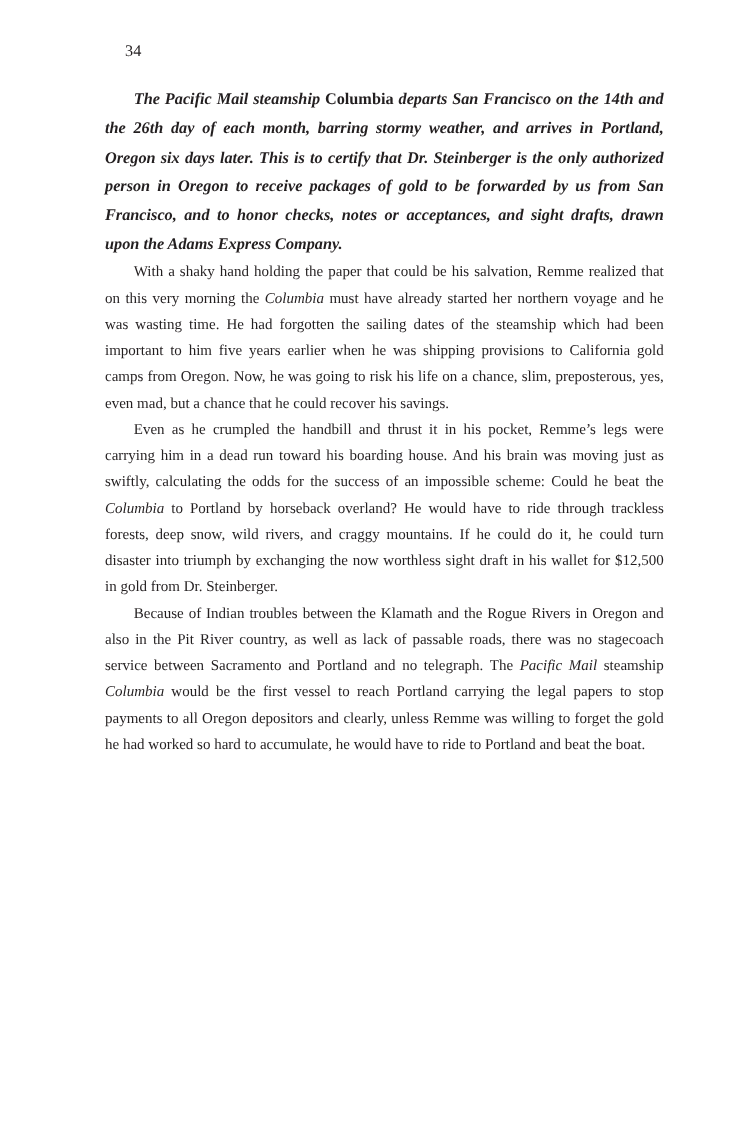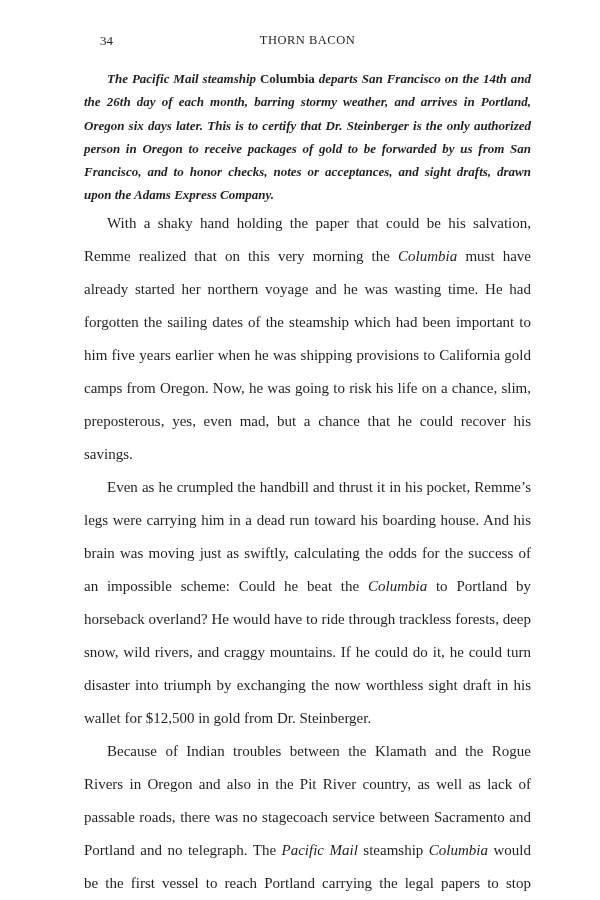--- a/index.html
+++ b/index.html
@@ -44,22 +44,22 @@
       font-size: 12.5px;
     }
     .body {
       position: absolute;
       top: 67px;
       left: 0;
       width: 447px;
     }
     p {
       margin: 0;
-      font-size: 15px;
-      line-height: 33px;
+      font-size: 12px;
+      line-height: 21px;
       text-align: justify;
       text-indent: 23px;
       hyphens: none;
     }
     p.notice {
       font-style: italic;
       font-weight: bold;
       font-size: 13px;
       line-height: 23.3px;
     }
@@ -68,21 +68,20 @@
       font-weight: bold;
     }
     .it { font-style: italic; }
   </style>
 </head>
 <body>
 
 <div class="page">
   <div class="running-head">
     <span class="folio">34</span>
-    <span class="book-title">THORN BACON</span>
   </div>
 
   <div class="body">
     <p class="notice"><span>The Pacific Mail steamship </span><span class="roman">Columbia</span><span> departs San Francisco on the 14th and the 26th day of each month, barring stormy weather, and arrives in Portland, Oregon six days later. This is to certify that Dr. Steinberger is the only authorized person in Oregon to receive packages of gold to be forwarded by us from San Francisco, and to honor checks, notes or acceptances, and sight drafts, drawn upon the Adams Express Company.</span></p>
 
     <p><span>With a shaky hand holding the paper that could be his salvation, Remme realized that on this very morning the </span><span class="it">Columbia</span><span> must have already started her northern voyage and he was wasting time. He had forgotten the sailing dates of the steamship which had been important to him five years earlier when he was shipping provisions to California gold camps from Oregon. Now, he was going to risk his life on a chance, slim, preposterous, yes, even mad, but a chance that he could recover his savings.</span></p>
 
     <p><span>Even as he crumpled the handbill and thrust it in his pocket, Remme’s legs were carrying him in a dead run toward his boarding house. And his brain was moving just as swiftly, calculating the odds for the success of an impossible scheme: Could he beat the </span><span class="it">Columbia</span><span> to Portland by horseback overland? He would have to ride through trackless forests, deep snow, wild rivers, and craggy mountains. If he could do it, he could turn disaster into triumph by exchanging the now worthless sight draft in his wallet for $12,500 in gold from Dr. Steinberger.</span></p>
 
     <p><span>Because of Indian troubles between the Klamath and the Rogue Rivers in Oregon and also in the Pit River country, as well as lack of passable roads, there was no stagecoach service between Sacramento and Portland and no telegraph. The </span><span class="it">Pacific Mail</span><span> steamship </span><span class="it">Columbia</span><span> would be the first vessel to reach Portland carrying the legal papers to stop payments to all Oregon depositors and clearly, unless Remme was willing to forget the gold he had worked so hard to accumulate, he would have to ride to Portland and beat the boat.</span></p>

